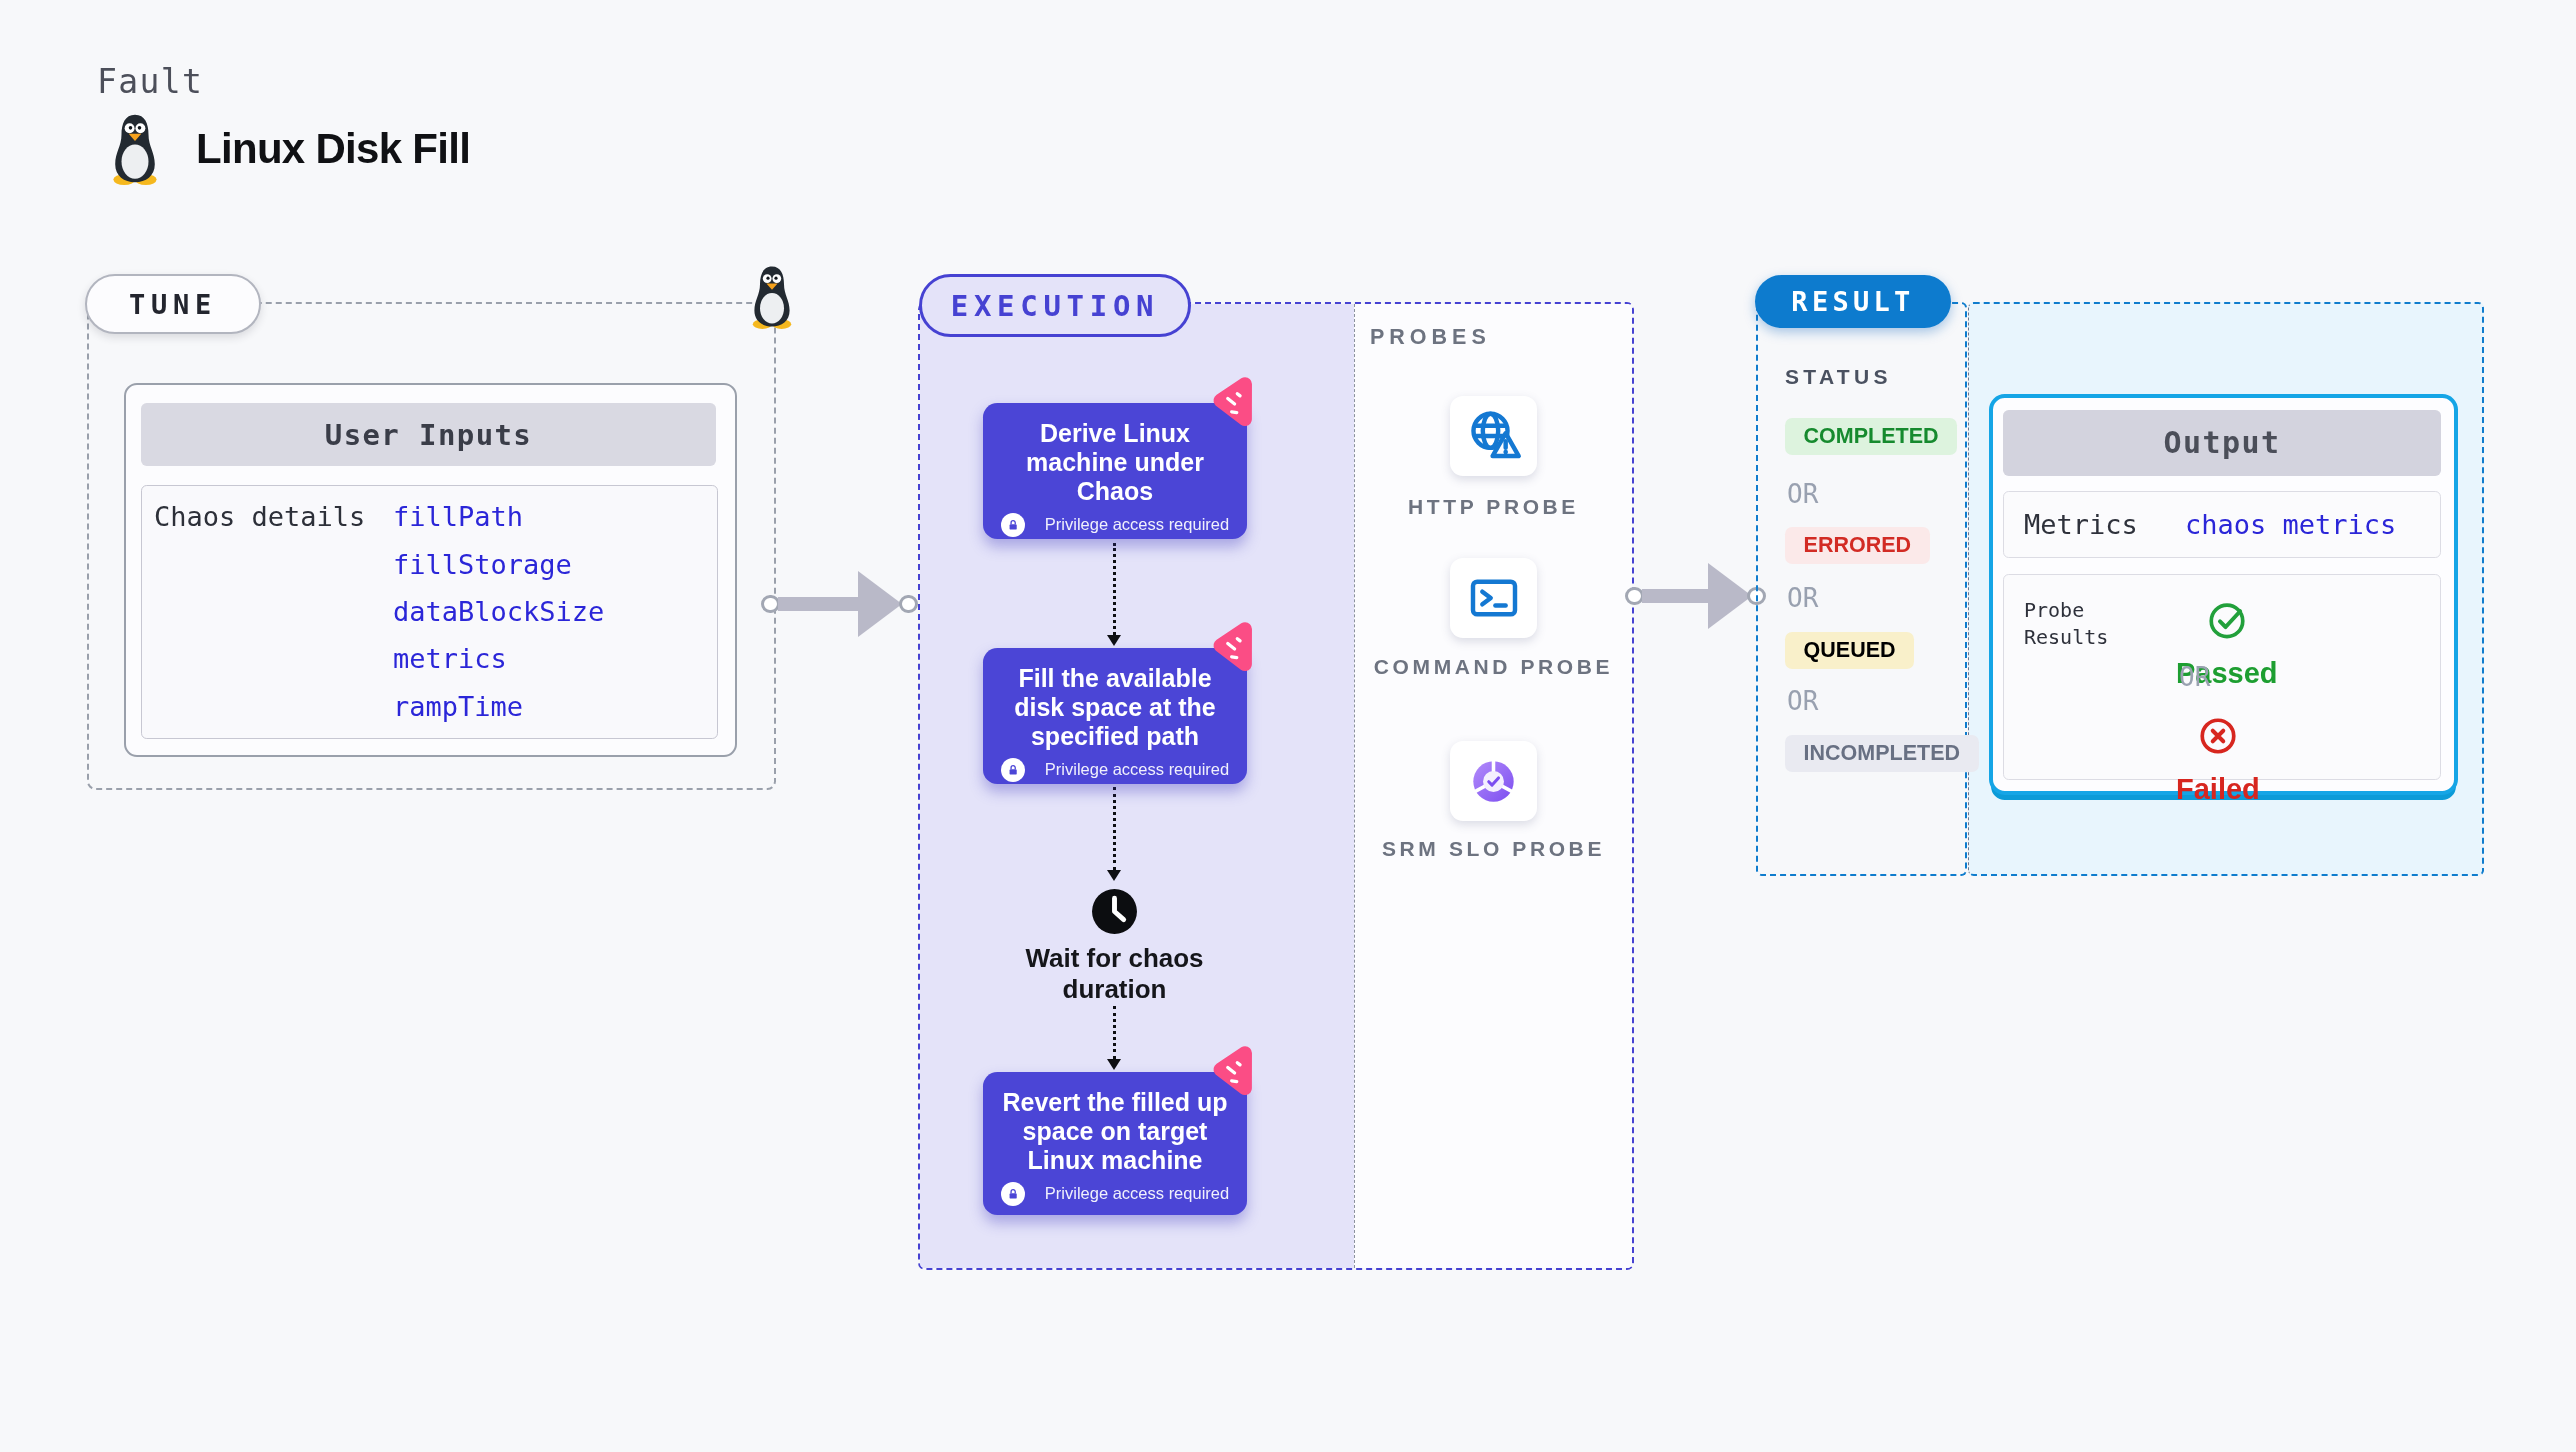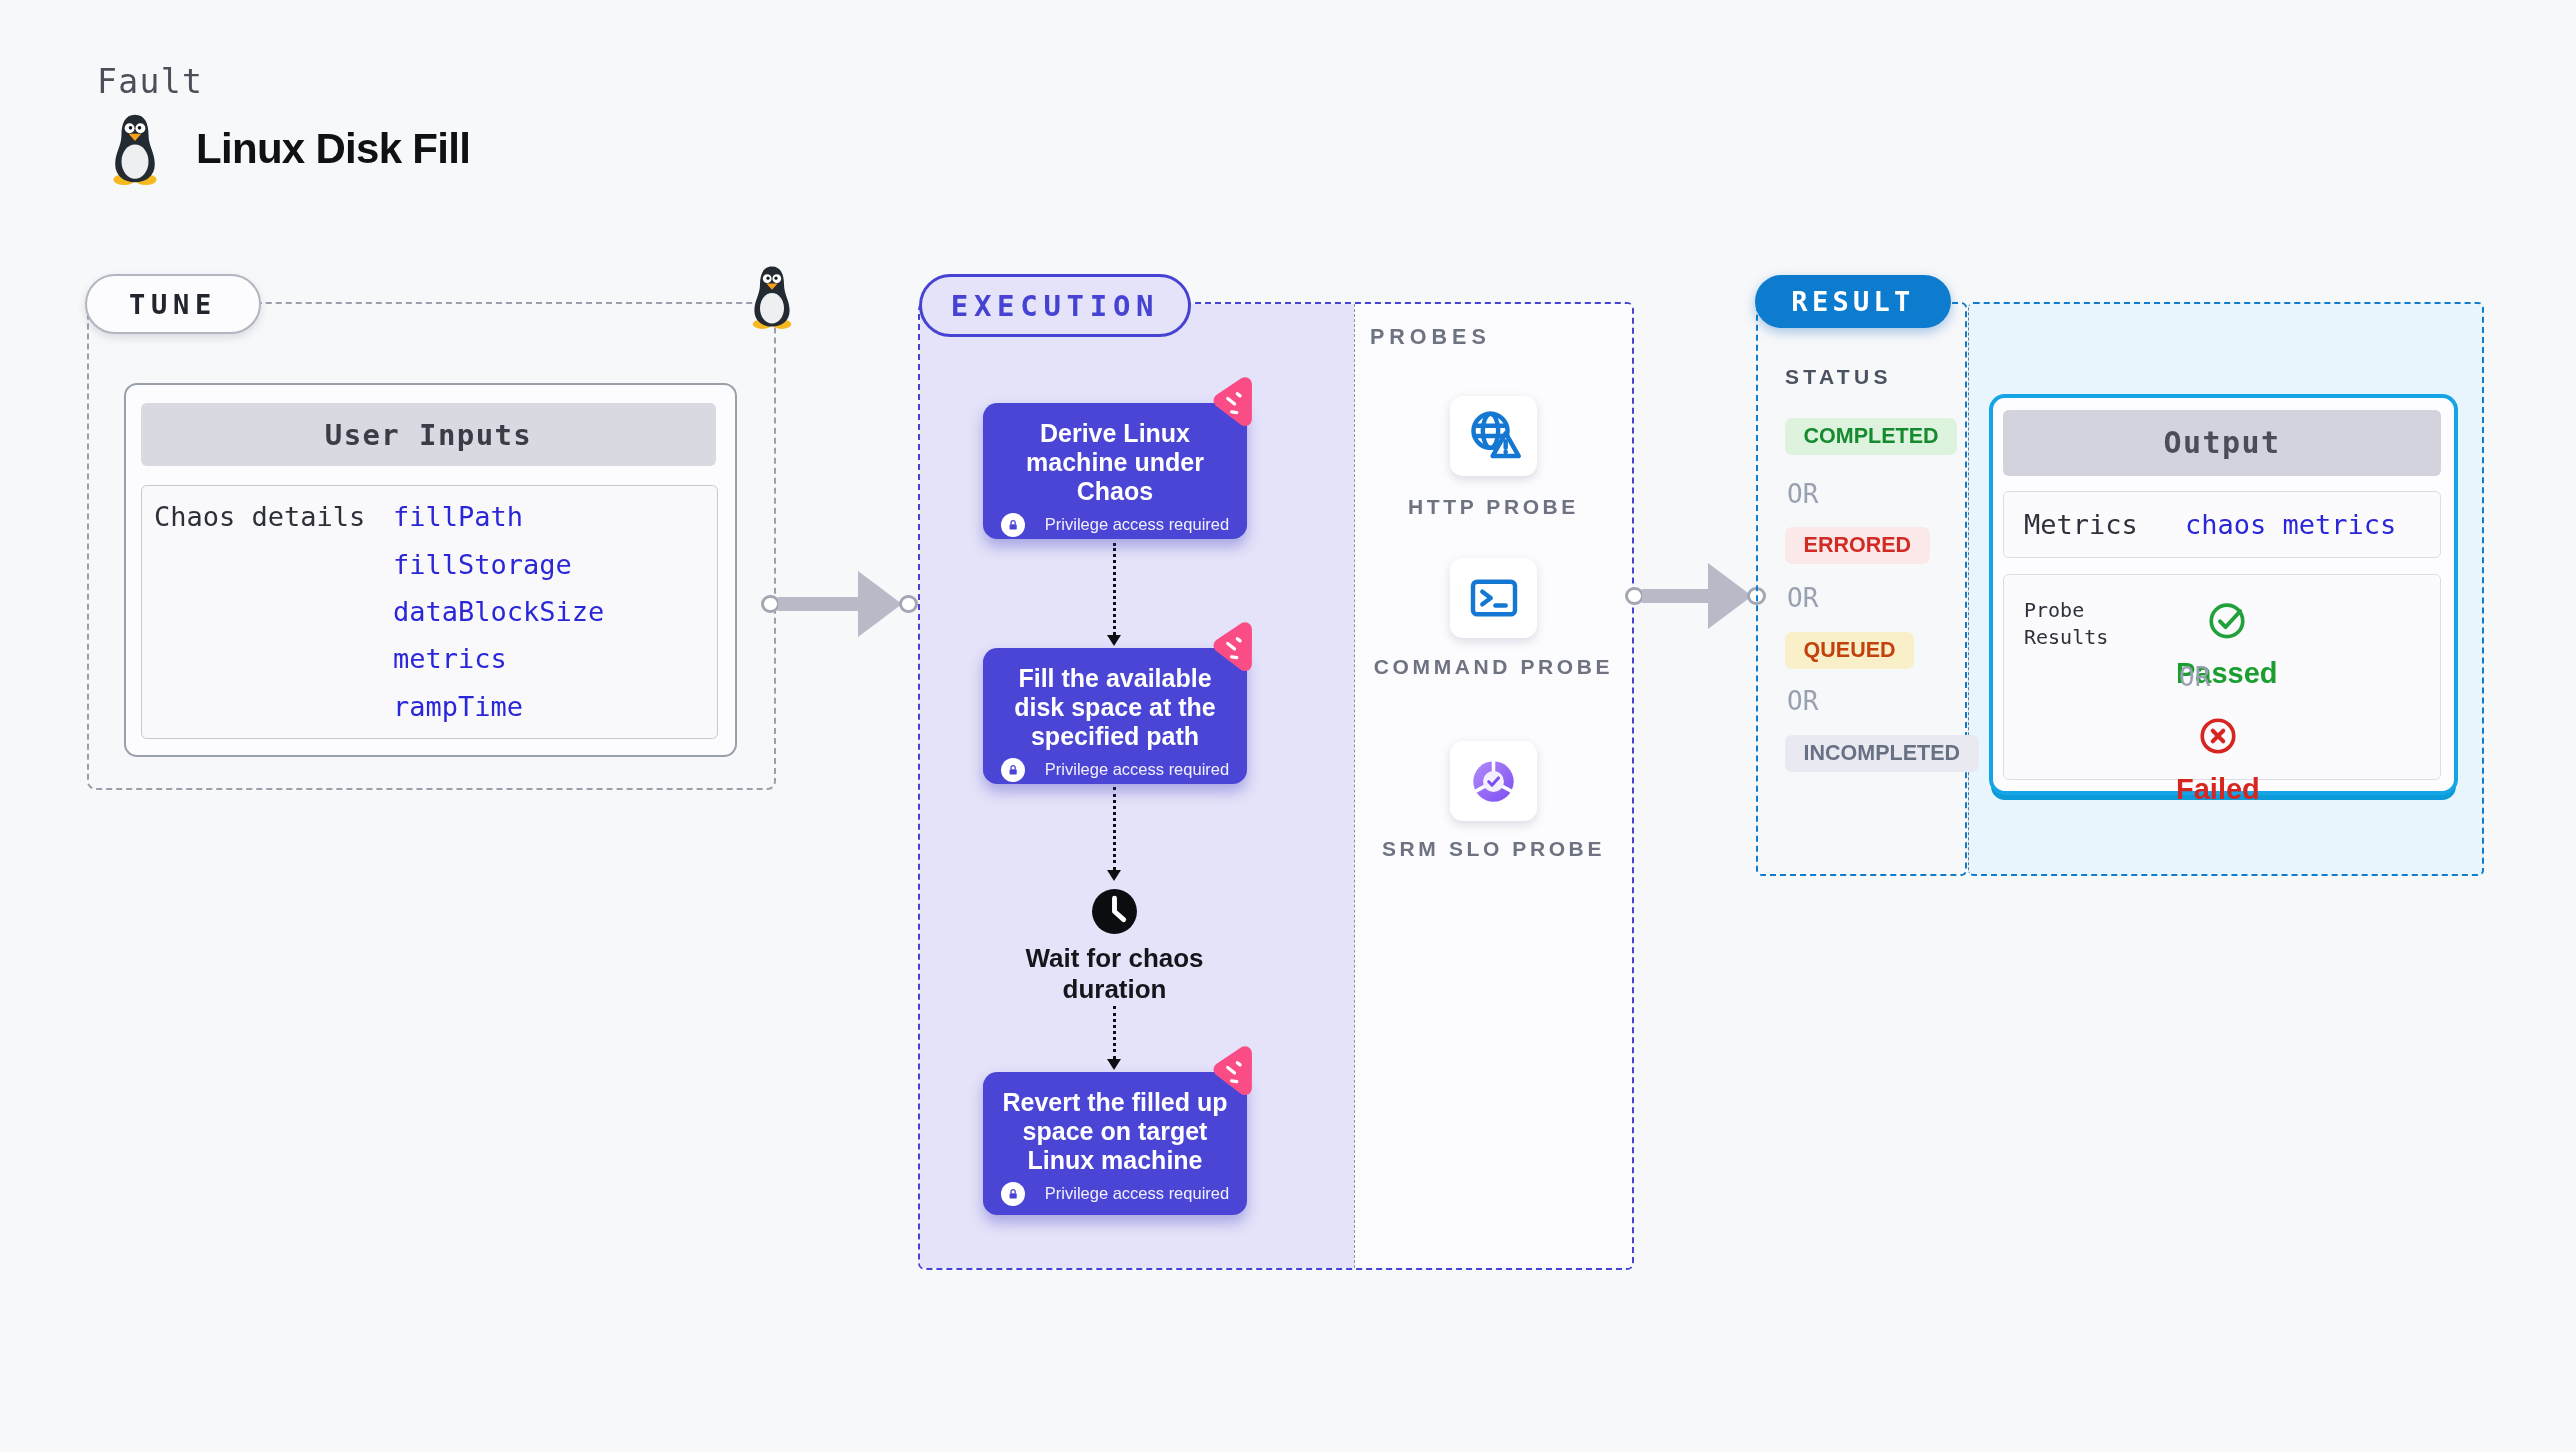--- a/index.html
+++ b/index.html
@@ -274,21 +274,21 @@
   <div class="abs center mono result-pill" style="background: rgb(13, 123, 206);">
     <span>RESULT</span>
   </div>
 
   <div class="abs status-title">STATUS</div>
 
   <div class="abs badge" style="top: 418px; background: rgb(221, 243, 222); color: rgb(22, 138, 46);">COMPLETED</div>
   <div class="abs mono or-status" style="top:479px;">OR</div>
   <div class="abs badge" style="top: 527px; background: rgb(251, 233, 233); color: rgb(210, 43, 36);">ERRORED</div>
   <div class="abs mono or-status" style="top:583px;">OR</div>
-  <div class="abs badge" style="top: 632px; background: rgb(249, 240, 202); color: #c2410c;">QUEUED</div>
+  <div class="abs badge" style="top: 632px; background: rgb(249, 240, 202); color: #000000;">QUEUED</div>
   <div class="abs mono or-status" style="top:686px;">OR</div>
   <div class="abs badge" style="top: 735px; background: rgb(233, 234, 241); color: rgb(104, 112, 131);">INCOMPLETED</div>
 
   <div class="abs output-card" style="border-color: rgb(21, 165, 230);">
     <div class="abs out-row" style="top:93px;height:67px;">
       <div class="abs mono m-label">Metrics</div>
       <div class="abs mono m-value" style="color: rgb(43, 38, 216);">chaos metrics</div>
     </div>
     <div class="abs center mono out-header">
       <span>Output</span>

